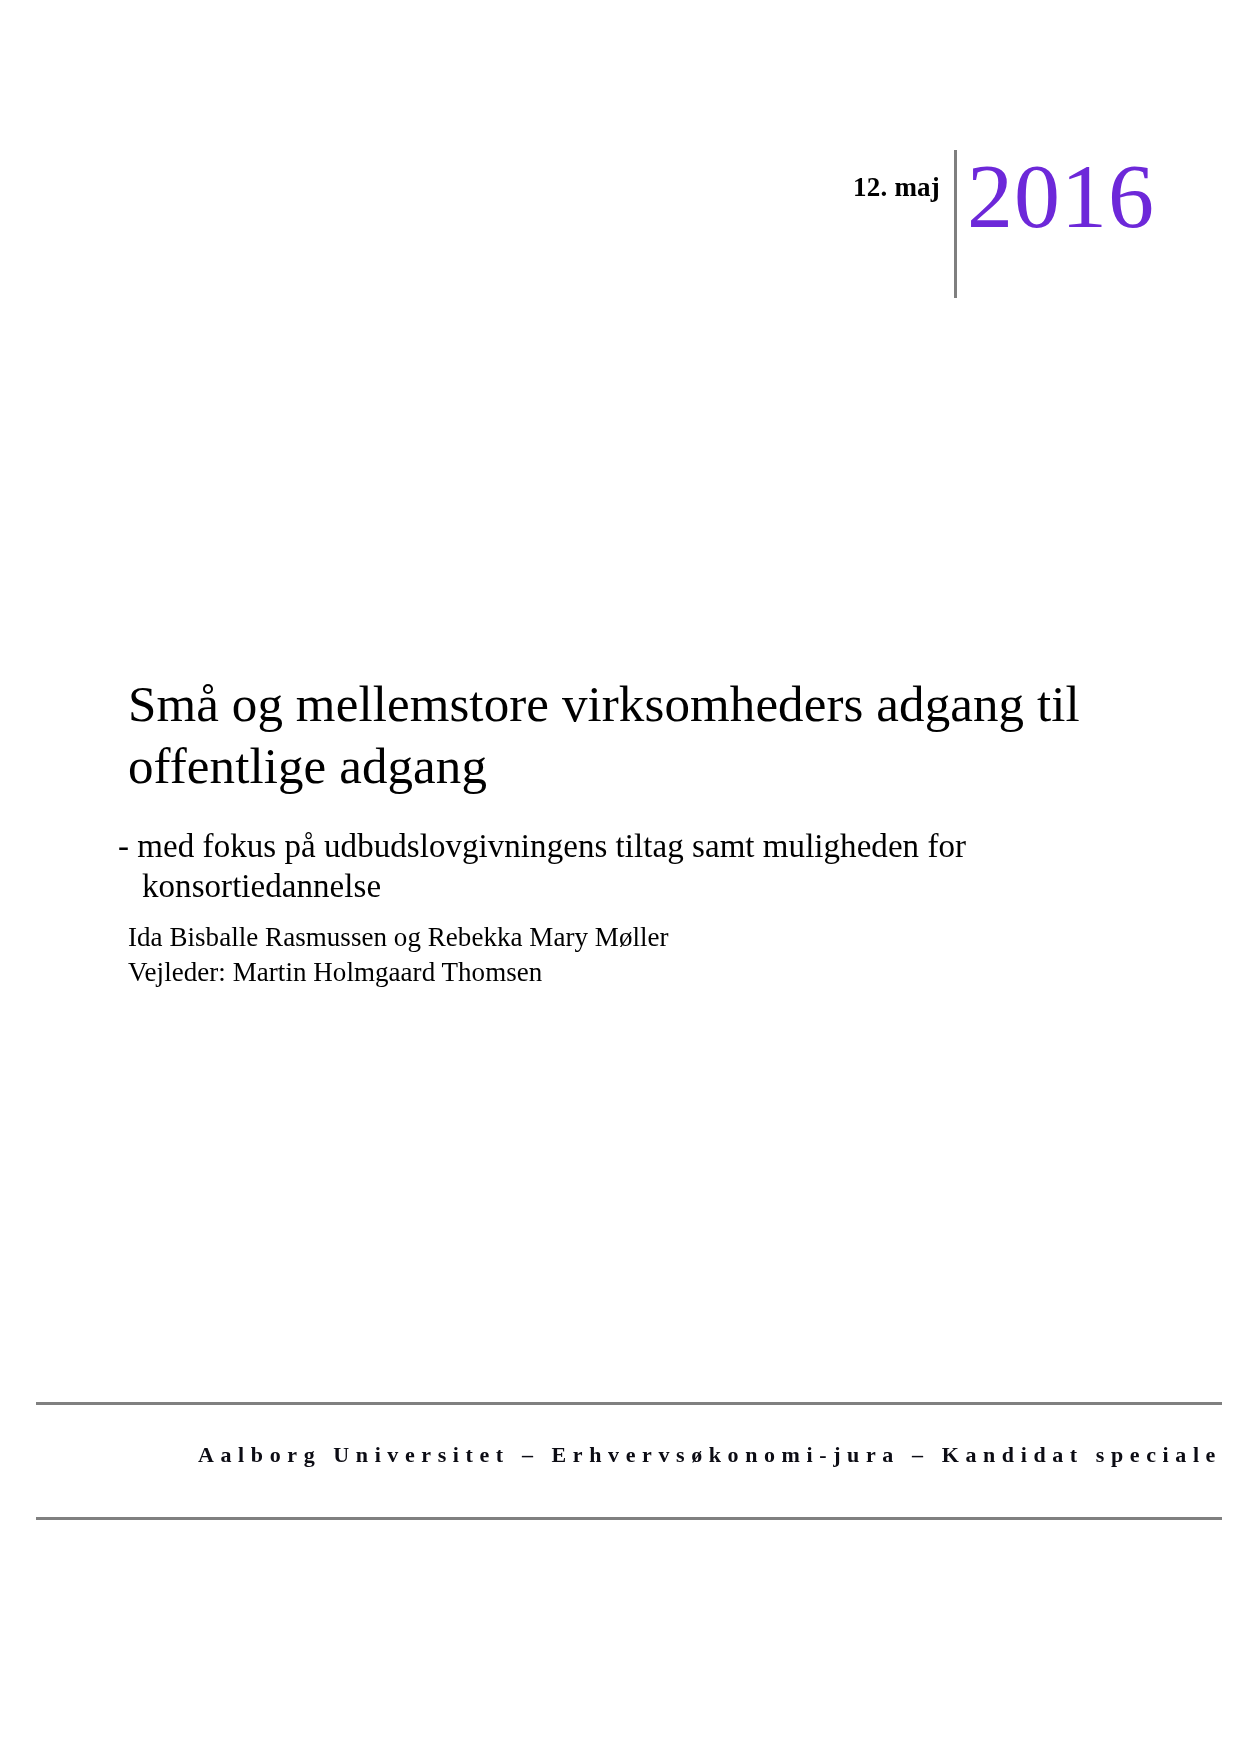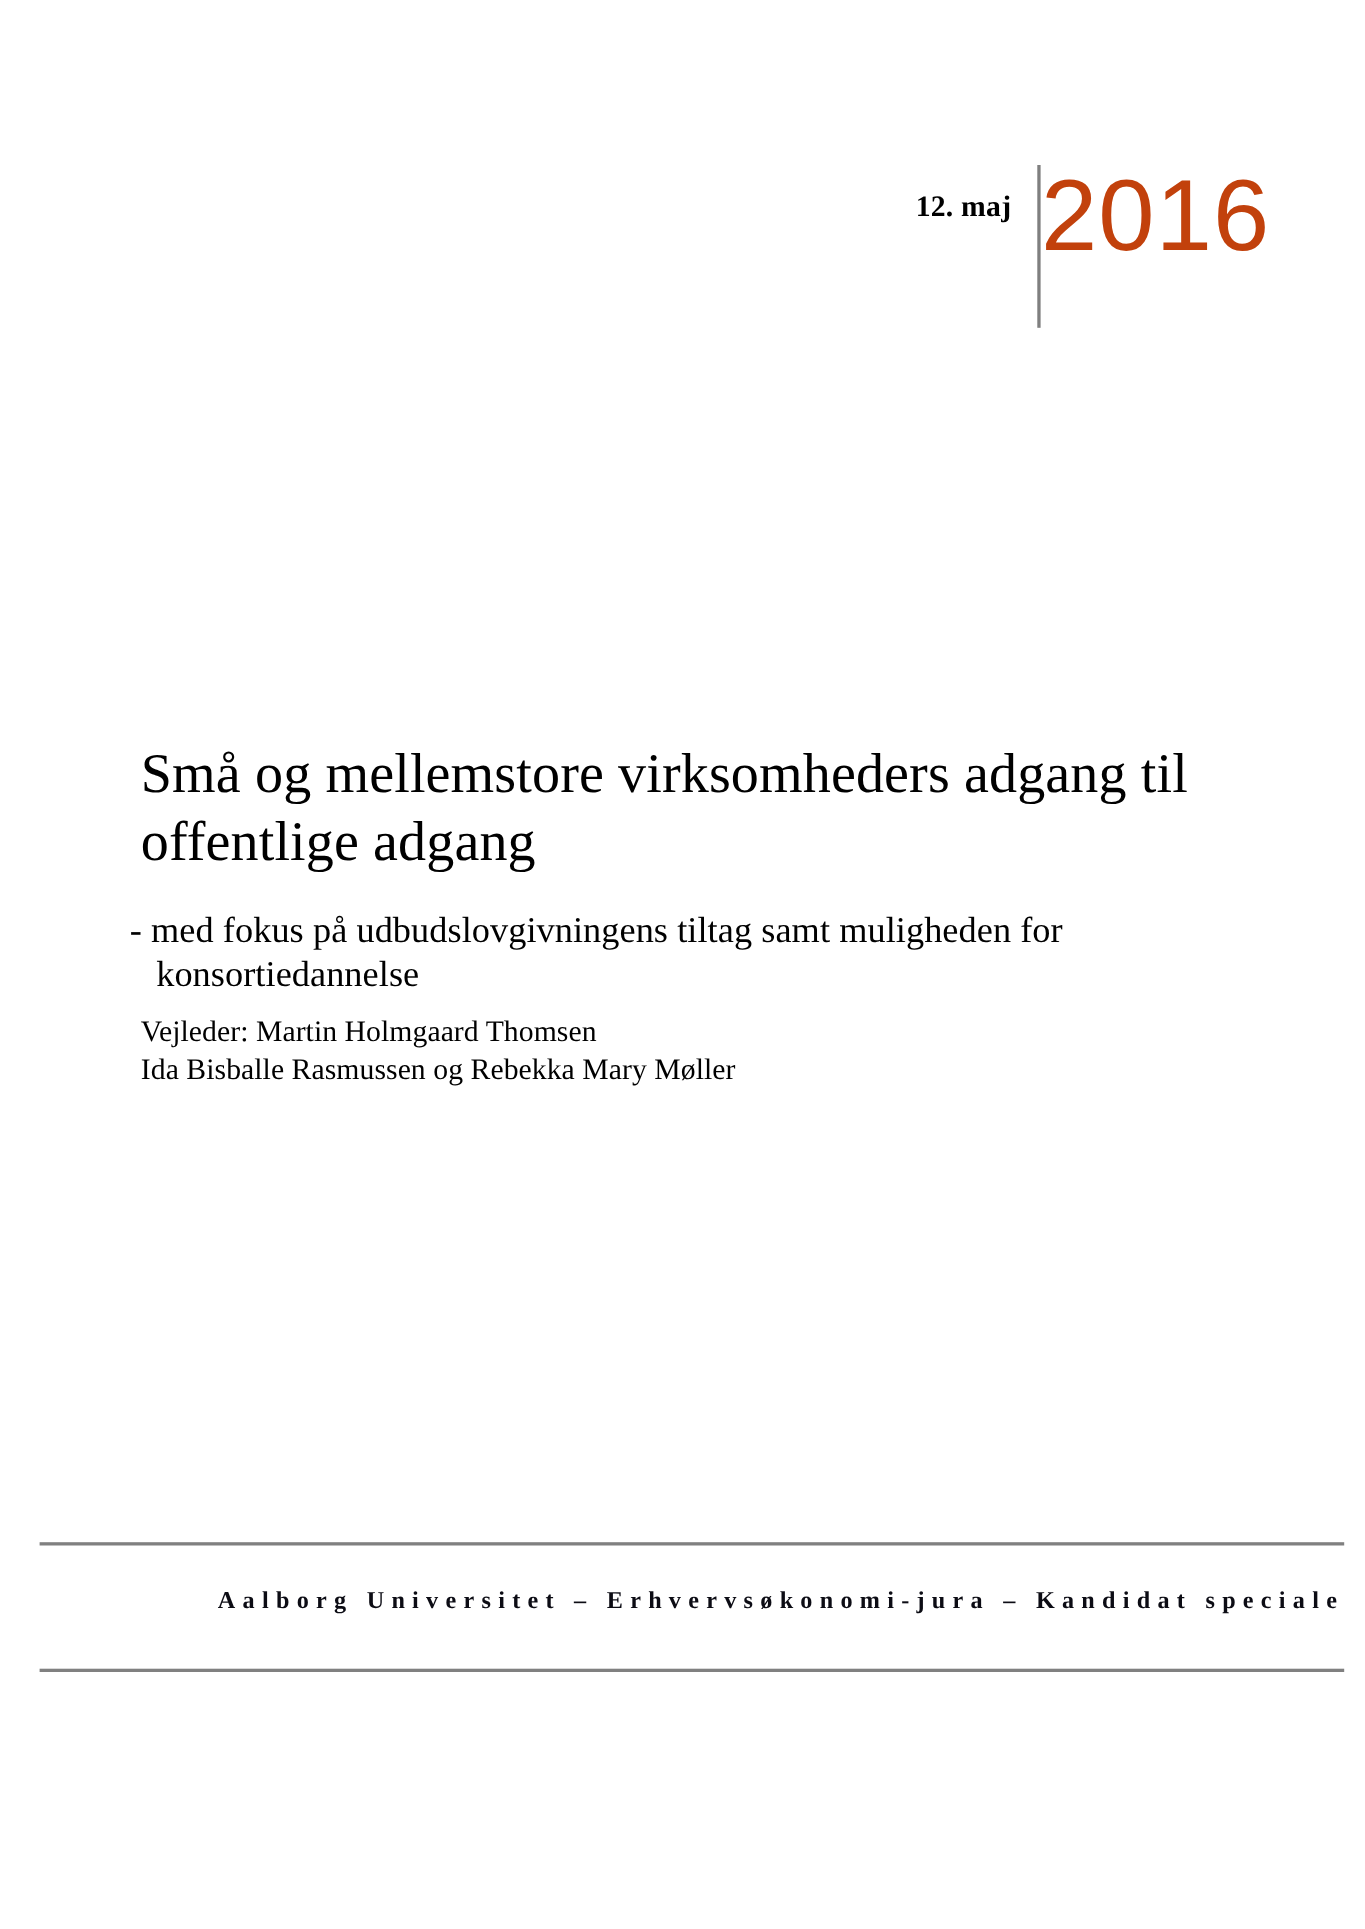--- a/index.html
+++ b/index.html
@@ -30,41 +30,42 @@
     justify-content: flex-end;
     align-items: flex-start;
   }
 
   .date-day {
     font-family: "Liberation Serif", "DejaVu Serif", serif;
     font-weight: bold;
     font-size: 27px;
     line-height: 1;
     padding-top: 24px;
-    padding-right: 24px;
+    padding-right: 14px;
     letter-spacing: 0.2px;
     white-space: nowrap;
     color: #000000;
   }
 
   .date-rule {
     width: 3px;
     height: 148px;
     background: #7f7f7f;
     flex: 0 0 auto;
   }
 
   .date-year {
-    font-family: Liberation Sans, sans-serif;
+    font-family: Liberation Serif, serif;
     font-weight: normal;
     font-size: 92px;
     line-height: 1;
+    padding-left: 10px;
     letter-spacing: 1px;
     white-space: nowrap;
-    color: #c2410c;
+    color: #6d28d9;
   }
 
   
   .title-block {
     position: absolute;
     left: 128px;
     top: 673px;
     width: 1000px;
   }
 
@@ -146,21 +147,21 @@
     <span class="date-year">2016</span>
   </div>
 
   <div class="title-block">
     <h1 class="doc-title">Små og mellemstore virksomheders adgang til</h1>
     <h1 class="doc-title">offentlige adgang</h1>
     <p class="doc-subtitle">- med fokus på udbudslovgivningens tiltag samt muligheden for konsortiedannelse</p>
   </div>
 
   <div class="authors-block">
+    <p class="author-line">Ida Bisballe Rasmussen og Rebekka Mary Møller</p>
     <p class="author-line">Vejleder: Martin Holmgaard Thomsen</p>
-    <p class="author-line">Ida Bisballe Rasmussen og Rebekka Mary Møller</p>
   </div>
 
   <div class="footer-rule footer-rule-top"></div>
   <div class="footer-text">Aalborg Universitet – Erhvervsøkonomi-jura – Kandidat speciale</div>
   <div class="footer-rule footer-rule-bottom"></div>
 
 </div>
 
 </body></html>

